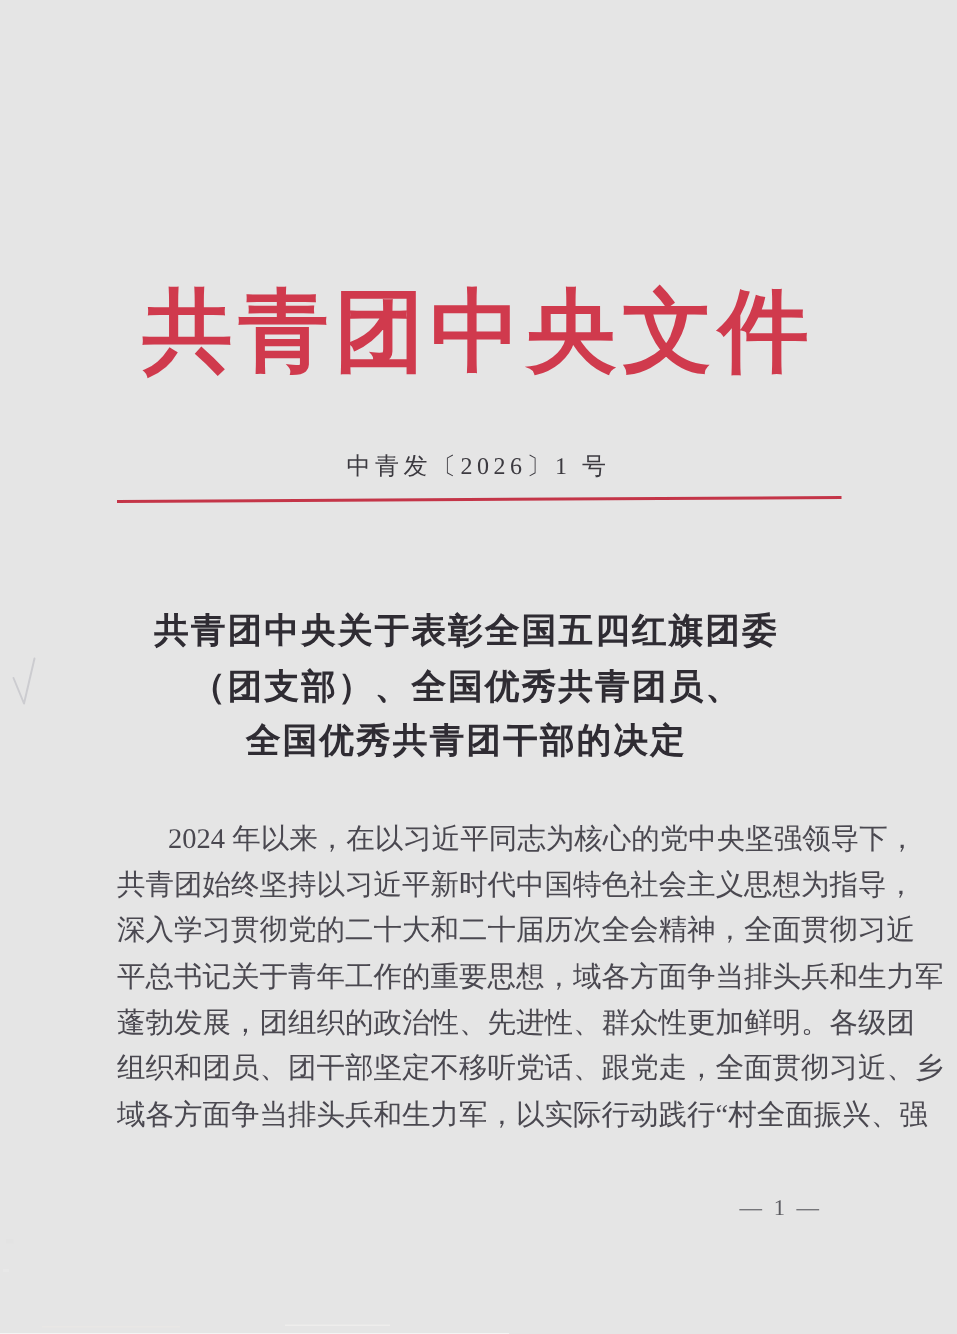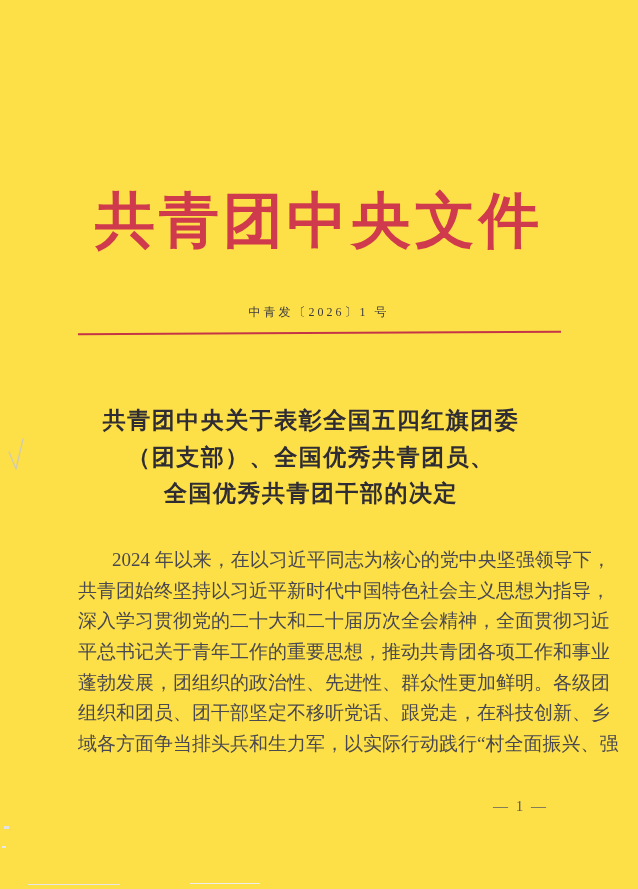--- a/index.html
+++ b/index.html
@@ -4,21 +4,21 @@
 <style>
   html, body {
     margin: 0;
     padding: 0;
     background: #ffffff;
   }
   .page {
     position: relative;
     width: 638px;
     height: 889px;
-    background: #fde047;
+    background: #e5e5e5;
     overflow: hidden;
     font-family: "Liberation Serif", "DejaVu Serif", serif;
   }
   .masthead {
     position: absolute;
     top: 188px;
     left: 0;
     right: 0;
     text-align: center;
     font-size: 60px;
@@ -27,21 +27,21 @@
     letter-spacing: 4px;
     color: var(--masthead-red, #d03a4d);
     white-space: nowrap;
   }
   .doc-number {
     position: absolute;
     top: 301px;
     left: 0;
     right: 0;
     text-align: center;
-    font-size: 12px;
+    font-size: 16px;
     line-height: 22px;
     letter-spacing: 3px;
     color: #3c3a40;
     white-space: nowrap;
   }
   .red-rule {
     position: absolute;
     top: 332px;
     left: 78px;
     width: 483px;
@@ -142,23 +142,23 @@
   <div class="doc-title">
     <div>共青团中央关于表彰全国五四红旗团委</div>
     <div>（团支部）、全国优秀共青团员、</div>
     <div>全国优秀共青团干部的决定</div>
   </div>
 
   <div class="body-block">
     <div class="body-line indent">2024 年以来，在以习近平同志为核心的党中央坚强领导下，</div>
     <div class="body-line">共青团始终坚持以习近平新时代中国特色社会主义思想为指导，</div>
     <div class="body-line">深入学习贯彻党的二十大和二十届历次全会精神，全面贯彻习近</div>
-    <div class="body-line">平总书记关于青年工作的重要思想，推动共青团各项工作和事业</div>
+    <div class="body-line">平总书记关于青年工作的重要思想，域各方面争当排头兵和生力军</div>
     <div class="body-line">蓬勃发展，团组织的政治性、先进性、群众性更加鲜明。各级团</div>
-    <div class="body-line">组织和团员、团干部坚定不移听党话、跟党走，在科技创新、乡</div>
+    <div class="body-line">组织和团员、团干部坚定不移听党话、跟党走，全面贯彻习近、乡</div>
     <div class="body-line">域各方面争当排头兵和生力军，以实际行动践行“村全面振兴、强</div>
   </div>
 
   <div class="page-number">— 1 —</div>
 
   <svg class="pen-mark" viewBox="0 0 22 40">
     <polyline points="3,16 10,33 17,3" fill="none" stroke="#c6c6ca" stroke-width="1.3" stroke-linecap="round" stroke-linejoin="round" opacity="0.8"></polyline>
   </svg>
 
   <div class="scan-speck-1"></div>

